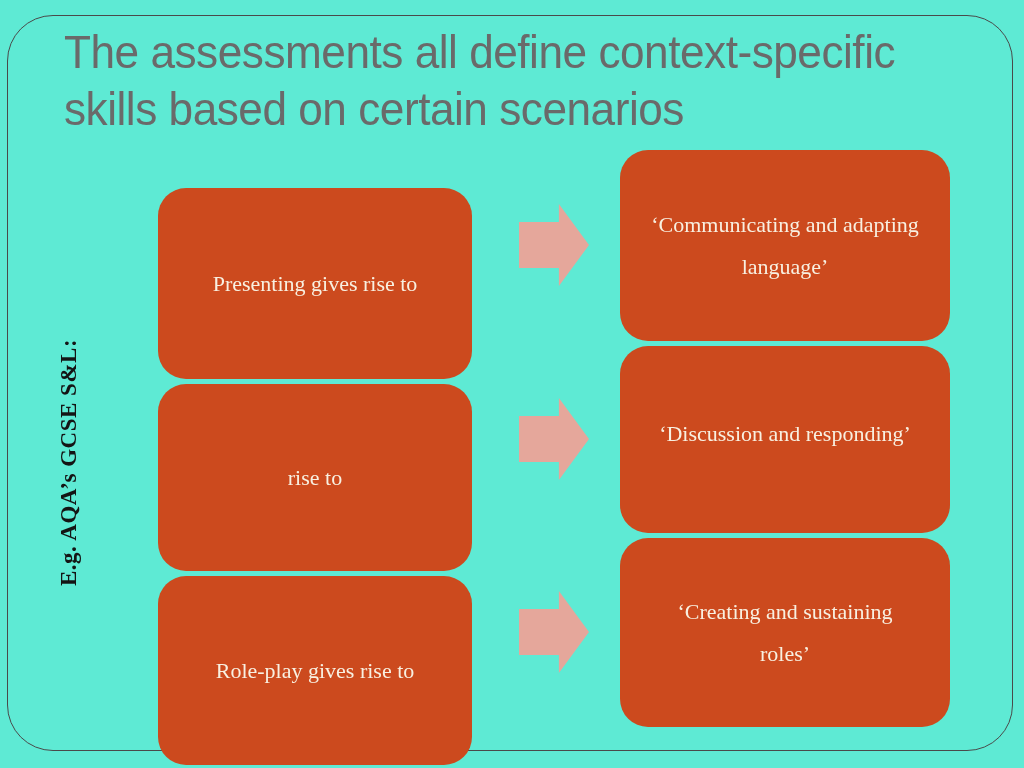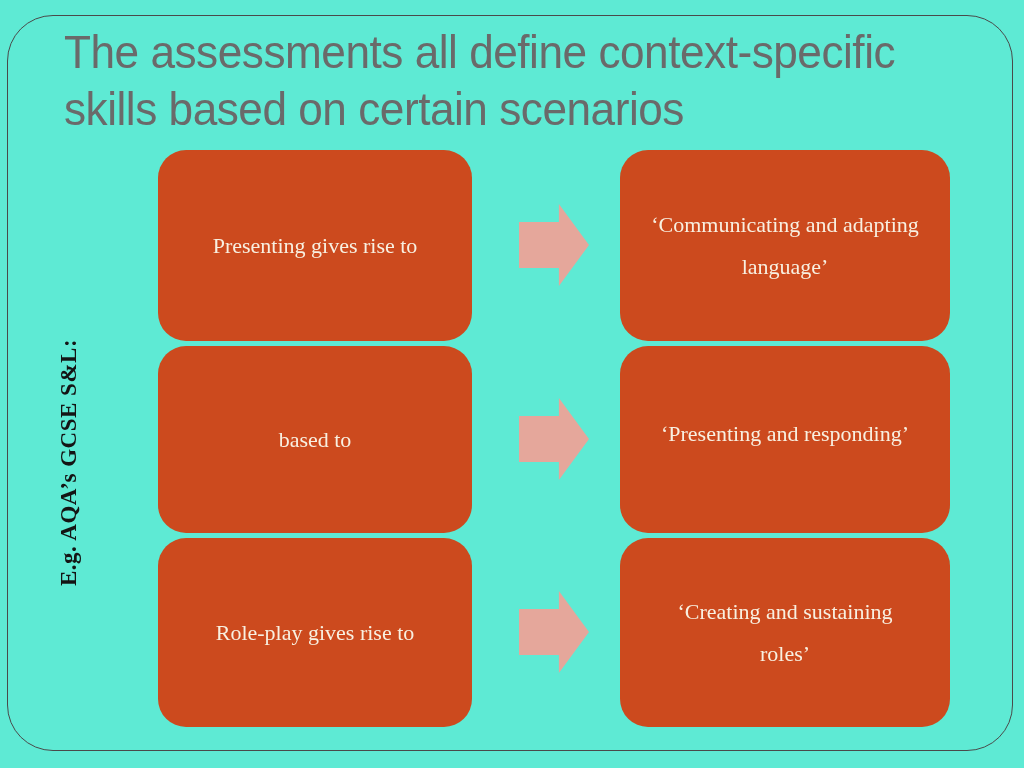--- a/index.html
+++ b/index.html
@@ -74,21 +74,21 @@
     justify-content: center;
     text-align: center;
     font-family: "Liberation Serif", serif;
     font-size: 22px;
     line-height: 30px;
     color: #f8f0e1;
     padding: 0 26px;
     box-sizing: border-box;
   }
   .box .bline { display: block; }
-  .box.col-left  { left: 158px; width: 314px; }
+  .box.col-left  { left: 158px; width: 314px; margin-top: 38px; }
   .box.col-right { left: 620px; width: 330px; gap: 12px; }
   .row1 { top: 150px; height: 191px; }
   .row2 { top: 346px; height: 187px; }
   .row3 { top: 538px; height: 189px; }
   .arrow {
     position: absolute;
     left: 519px;
     width: 70px;
     height: 82px;
     background: #e5a79b;
@@ -116,25 +116,25 @@
     <span class="bline">Presenting gives rise to</span>
     <span class="bline"></span>
   </div>
   <div class="arrow a1"></div>
   <div class="box col-right row1">
     <span class="bline">‘Communicating and adapting</span>
     <span class="bline">language’</span>
   </div>
 
   <div class="box col-left row2">
-    <span class="bline">based to</span>
+    <span class="bline">rise to</span>
   </div>
   <div class="arrow a2"></div>
   <div class="box col-right row2">
-    <span class="bline">‘Presenting and responding’</span>
+    <span class="bline">‘Discussion and responding’</span>
     <span class="bline"></span>
   </div>
 
   <div class="box col-left row3">
     <span class="bline">Role-play gives rise to</span>
     <span class="bline"></span>
   </div>
   <div class="arrow a3"></div>
   <div class="box col-right row3">
     <span class="bline">‘Creating and sustaining</span>

